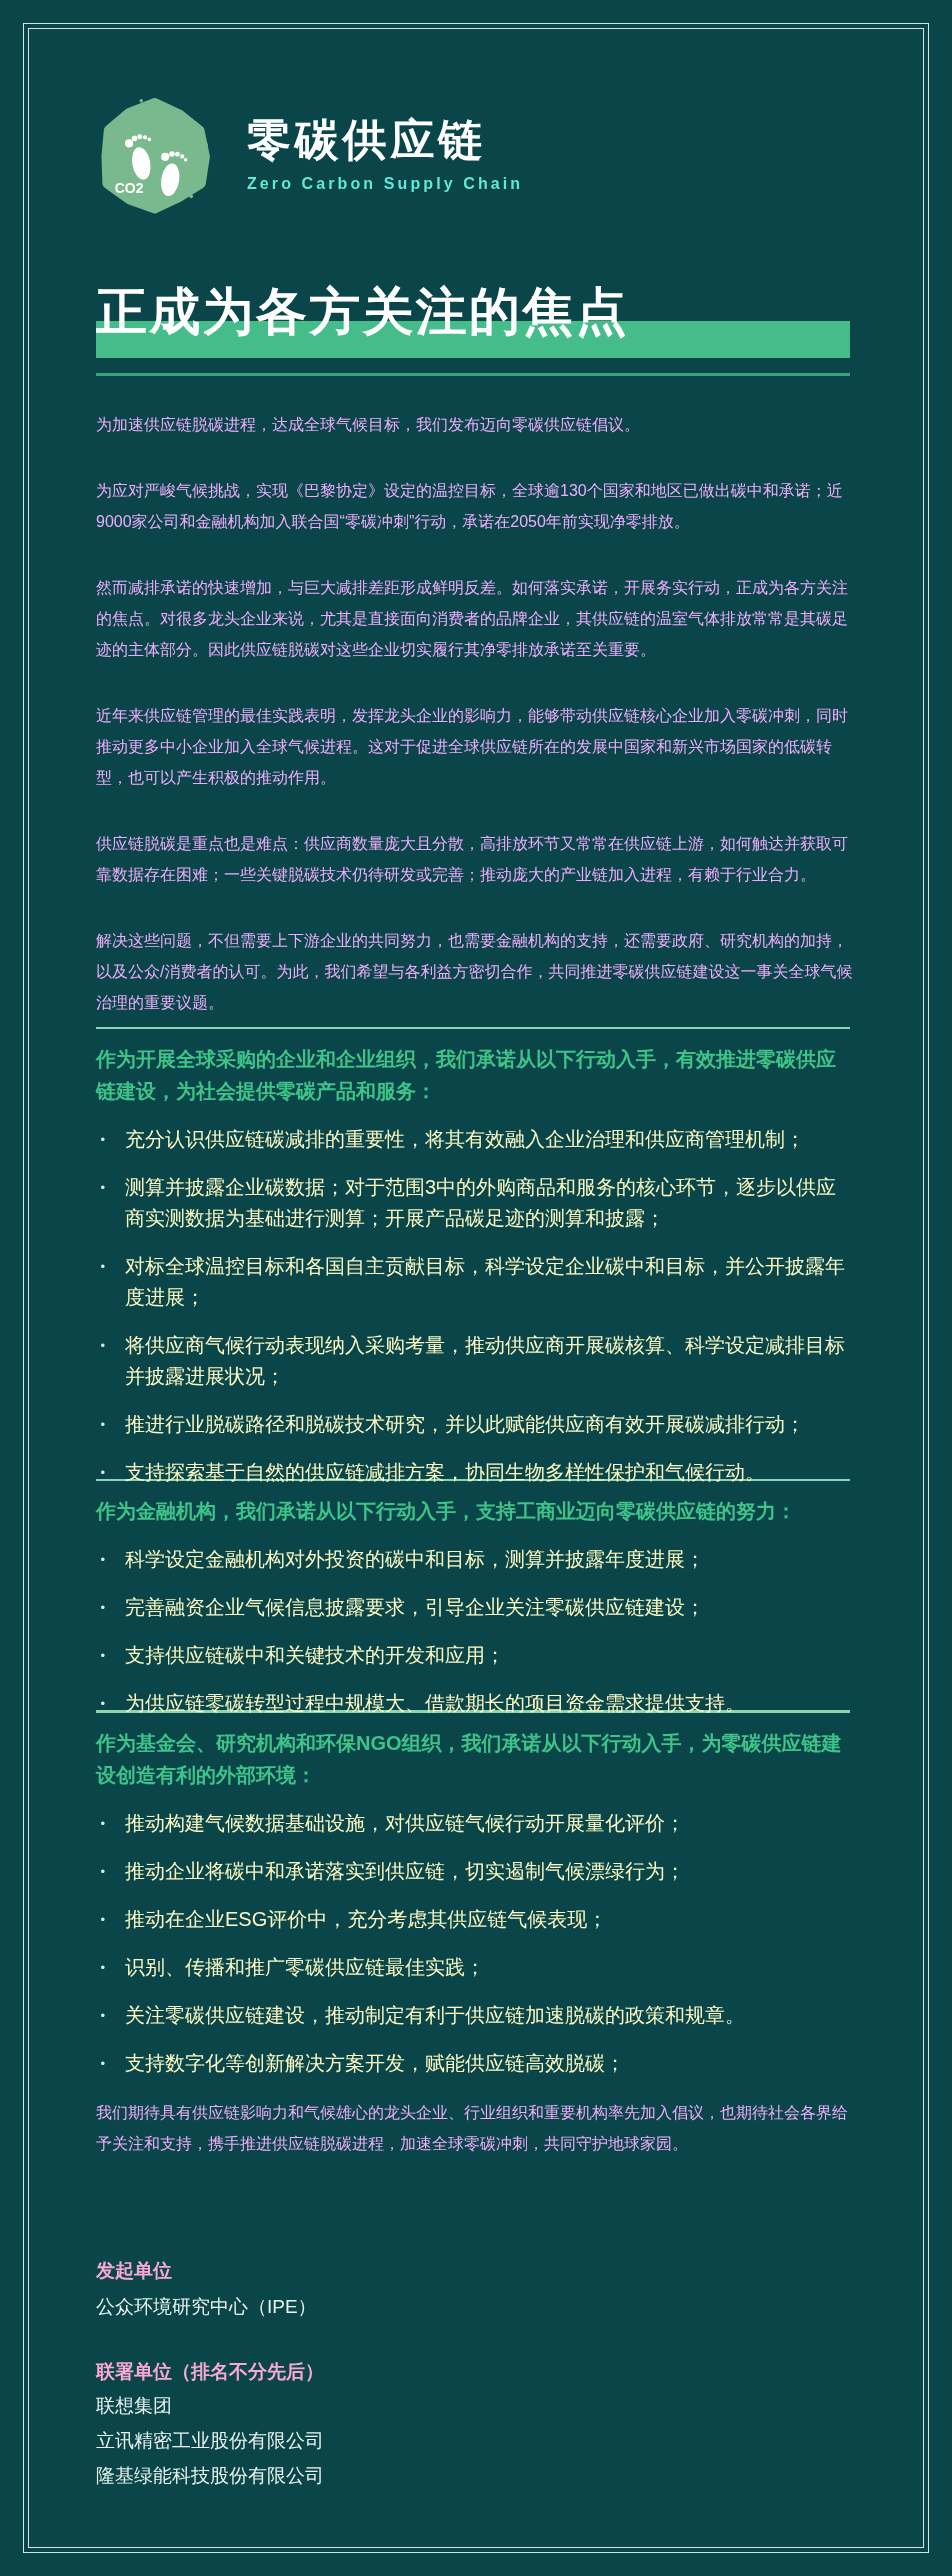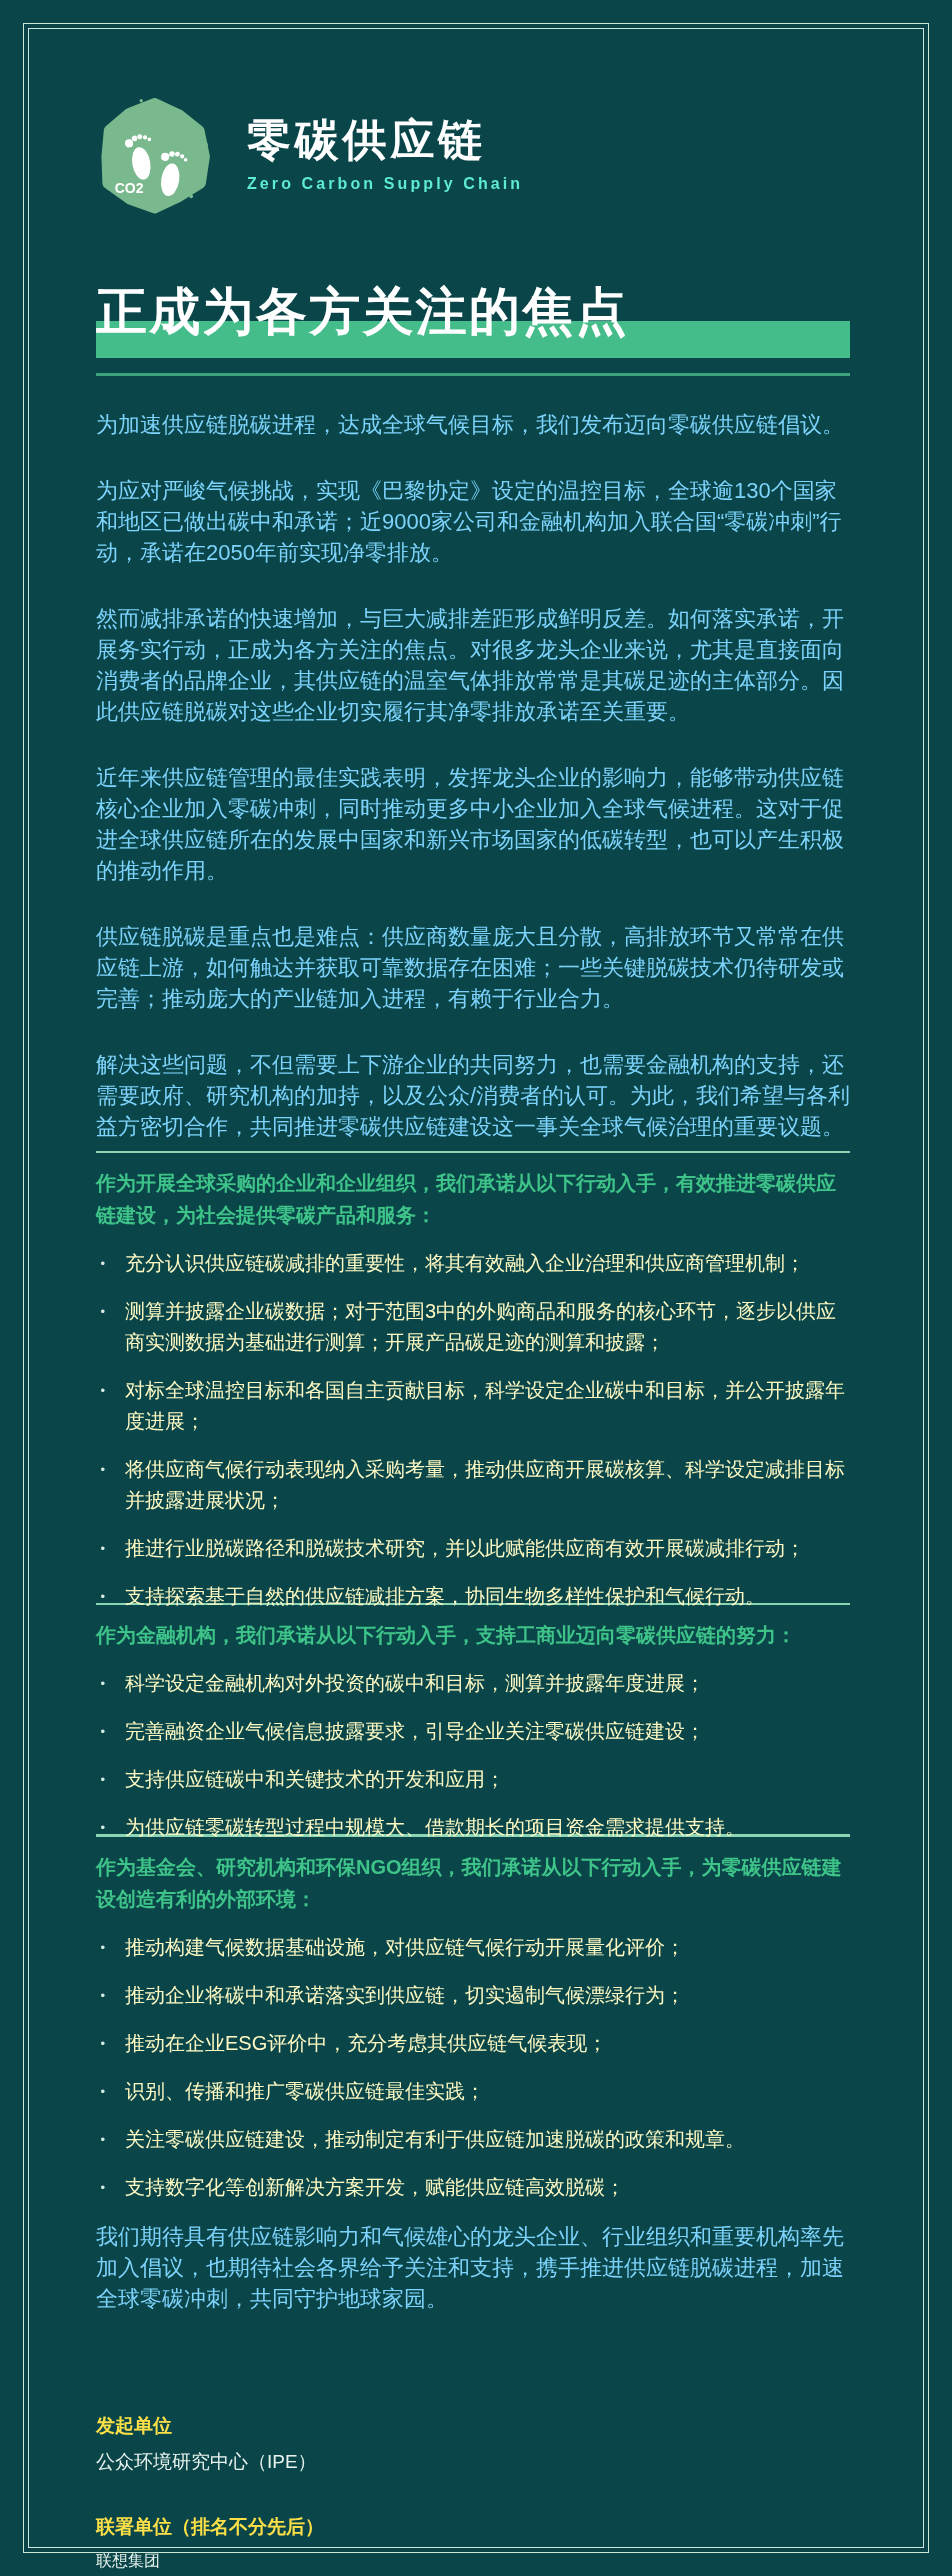--- a/index.html
+++ b/index.html
@@ -24,42 +24,42 @@
   .title-wrap{position:relative;margin-top:71px;height:72px;}
   .title-bar{position:absolute;left:0;top:35px;width:754px;height:37px;background:#45bd8b;}
   .title-text{
     position:relative;z-index:1;margin:0;
     font-size:51px;line-height:51px;font-weight:800;letter-spacing:2.3px;color:#ffffff;
   }
   .title-underline{width:754px;height:2.3px;background:#3da27e;margin-top:15.4px;}
 
   
   .body-text{margin-top:33px;}
-  .para{font-size:22px;line-height:31px;margin:0 0 35px 0;color:#7dd3fc;}
+  .para{font-size:16px;line-height:31px;margin:0 0 35px 0;color:#f0abfc;}
 
   .section-divider{width:754px;height:2.3px;background:#8bd4b4;border:none;margin:-26px 0 14px 0;}
   .section-heading{font-size:20px;line-height:32px;font-weight:700;color:#3ec389;margin:0 0 17px 0;}
   .commitments{list-style:none;margin:0;padding:0;}
   .commitments li{
     position:relative;padding-left:29px;font-size:20px;line-height:31px;
     margin-bottom:17px;color:#fef9c3;
   }
   .commitments li::before{
     content:"•";position:absolute;left:4.6px;top:0;
     font-size:13px;line-height:31px;color:#d7e9e1;
   }
   .closing{margin-top:18.4px;margin-bottom:0;}
 
   
   .footer{margin-top:96px;}
-  .footer-label{font-size:19px;line-height:31px;font-weight:700;color:#fde047;margin:0;}
+  .footer-label{font-size:19px;line-height:31px;font-weight:700;color:#f9a8d4;margin:0;}
   .footer-name{font-size:19px;line-height:31px;margin:4.6px 0 0 0;}
   .cosign-block{margin-top:34px;}
   .cosigners{margin-top:1.5px;}
-  .cosigner{font-size:16px;line-height:35px;}
+  .cosigner{font-size:19px;line-height:35px;}
 </style>
 </head>
 <body>
 
 <div class="poster">
   <div class="frame-outer"></div>
   <div class="frame-inner"></div>
 
   <div class="content">
 

